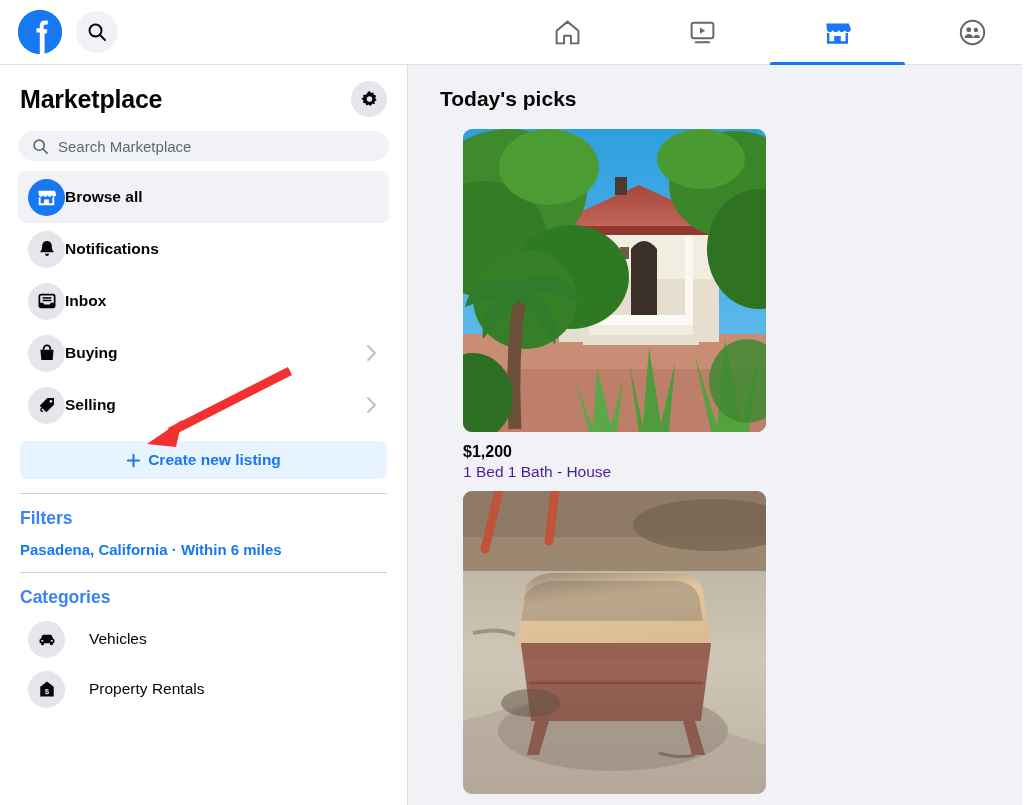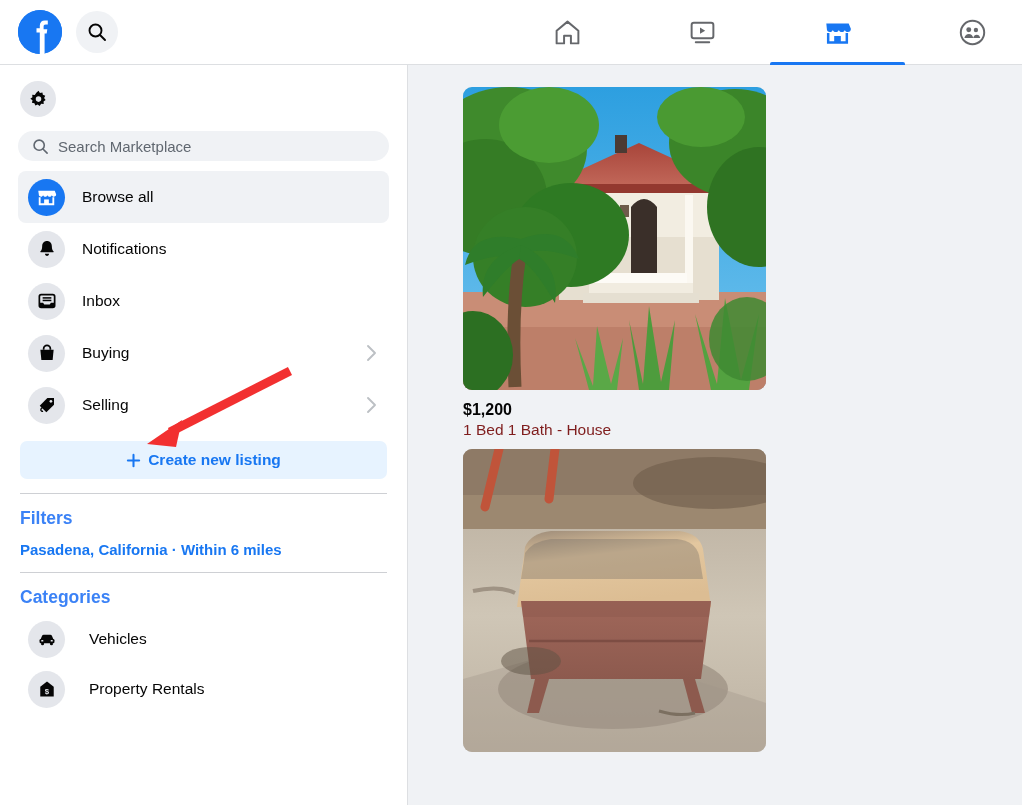--- a/index.html
+++ b/index.html
@@ -71,23 +71,23 @@
     padding: 15px 14px; gap: 9px; cursor: text;
   }
   .searchbar input {
     border: none; outline: none; background: transparent;
     font-family: "Liberation Sans", sans-serif; font-size: 15px;
     color: #050505; width: 100%;
   }
   .searchbar input::placeholder { color: #606770; }
 
   .nav-item {
-    display: flex; align-items: center; gap: 17px;
+    display: flex; align-items: center; 
     height: 52px; border-radius: 8px; padding: 0 10px;
-    cursor: pointer; position: relative;
+    cursor: pointer; position: relative; font-weight: bold;
   }
   .nav-item.active { background: #f0f2f5; }
   .ni-ico {
     width: 37px; height: 37px; border-radius: 50%;
     background: #e4e6eb; flex: 0 0 auto;
     display: flex; align-items: center; justify-content: center;
   }
   .ni-ico.blue { background: #1877f2; }
   .ni-label { font-size: 15.5px; color: #050505; flex: 1; }
   .chev { margin-left: auto; display: flex; align-items: center; }
@@ -115,21 +115,21 @@
   }
   .main-title { font-size: 21px; font-weight: bold; color: #050505; margin-bottom: 18px; }
   .grid { display: flex; flex-wrap: wrap; gap: 10px; }
   .card { width: 303px; cursor: pointer; margin-left: 23px; }
   .card-img {
     width: 303px; height: 303px; border-radius: 9px;
     overflow: hidden; position: relative; background: #d8d8d8;
   }
   .card-img svg { display: block; width: 100%; height: 100%; }
   .price { font-size: 16px; font-weight: bold; color: #050505; margin-top: 11px; }
-  .ctitle { font-size: 15.5px; color: #7f1d1d; margin-top: 2px; }
+  .ctitle { font-size: 15.5px; color: #4c1d95; margin-top: 2px; }
   .cloc { font-size: 13.5px; color: #8a8d91; margin-top: 3px; }
 
   
   .arrow-ann { position: absolute; left: 0; top: 0; pointer-events: none; z-index: 60; }
 
   
   .edge-scroll {
     position: absolute; right: 0; top: 0; width: 2px; height: 805px; background: #fff;
   }
 </style>
@@ -192,20 +192,21 @@
         <div class="underline"></div>
       </div>
     </div>
   </div>
 
   <div class="body-row">
 
     <div class="sidebar">
 
       <div class="side-head">
+        <div class="side-title">Marketplace</div>
         <div class="gear-btn">
           <svg width="19" height="19" viewBox="0 0 20 20">
             <path d="M10 0.9l1.5 2.2 2.6-.6.5 2.6 2.5 1-1.2 2.4 1.6 2.1-2.2 1.5.2 2.7-2.7-.2-1.6 2.2-2.1-1.6-2.4 1.2-1-2.5-2.6-.5.6-2.6L1.4 9.2 3.6 7.7 3.4 5l2.7.2L7.7 3z" fill="#050505"></path>
             <circle cx="10" cy="9.6" r="2.9" fill="#e4e6eb"></circle>
           </svg>
         </div>
       </div>
 
       <div class="searchbar">
         <svg width="17" height="17" viewBox="0 0 18 18" style="flex:0 0 auto">
@@ -315,20 +316,21 @@
           <svg width="20" height="20" viewBox="0 0 22 22">
             <path d="M11 2.8L3.6 8.6v10.6h14.8V8.6z" fill="#050505"></path>
             <text x="11" y="16.4" font-size="8.6" font-family="Liberation Sans, sans-serif" font-weight="bold" fill="#e4e6eb" text-anchor="middle">$</text>
           </svg>
         </div>
         <div class="ni-label">Property Rentals</div>
       </div>
     </div>
 
     <div class="main">
+      <div class="main-title">Today's picks</div>
 
       <div class="grid">
 
         <div class="card">
           <div class="card-img">
             <svg viewBox="0 0 303 303" preserveAspectRatio="xMidYMid slice">
               <defs>
                 <linearGradient id="sky1" x1="0" y1="0" x2="0" y2="1">
                   <stop offset="0%" stop-color="#2d9fe0"></stop>
                     <stop offset="100%" stop-color="#72c4ee"></stop>

